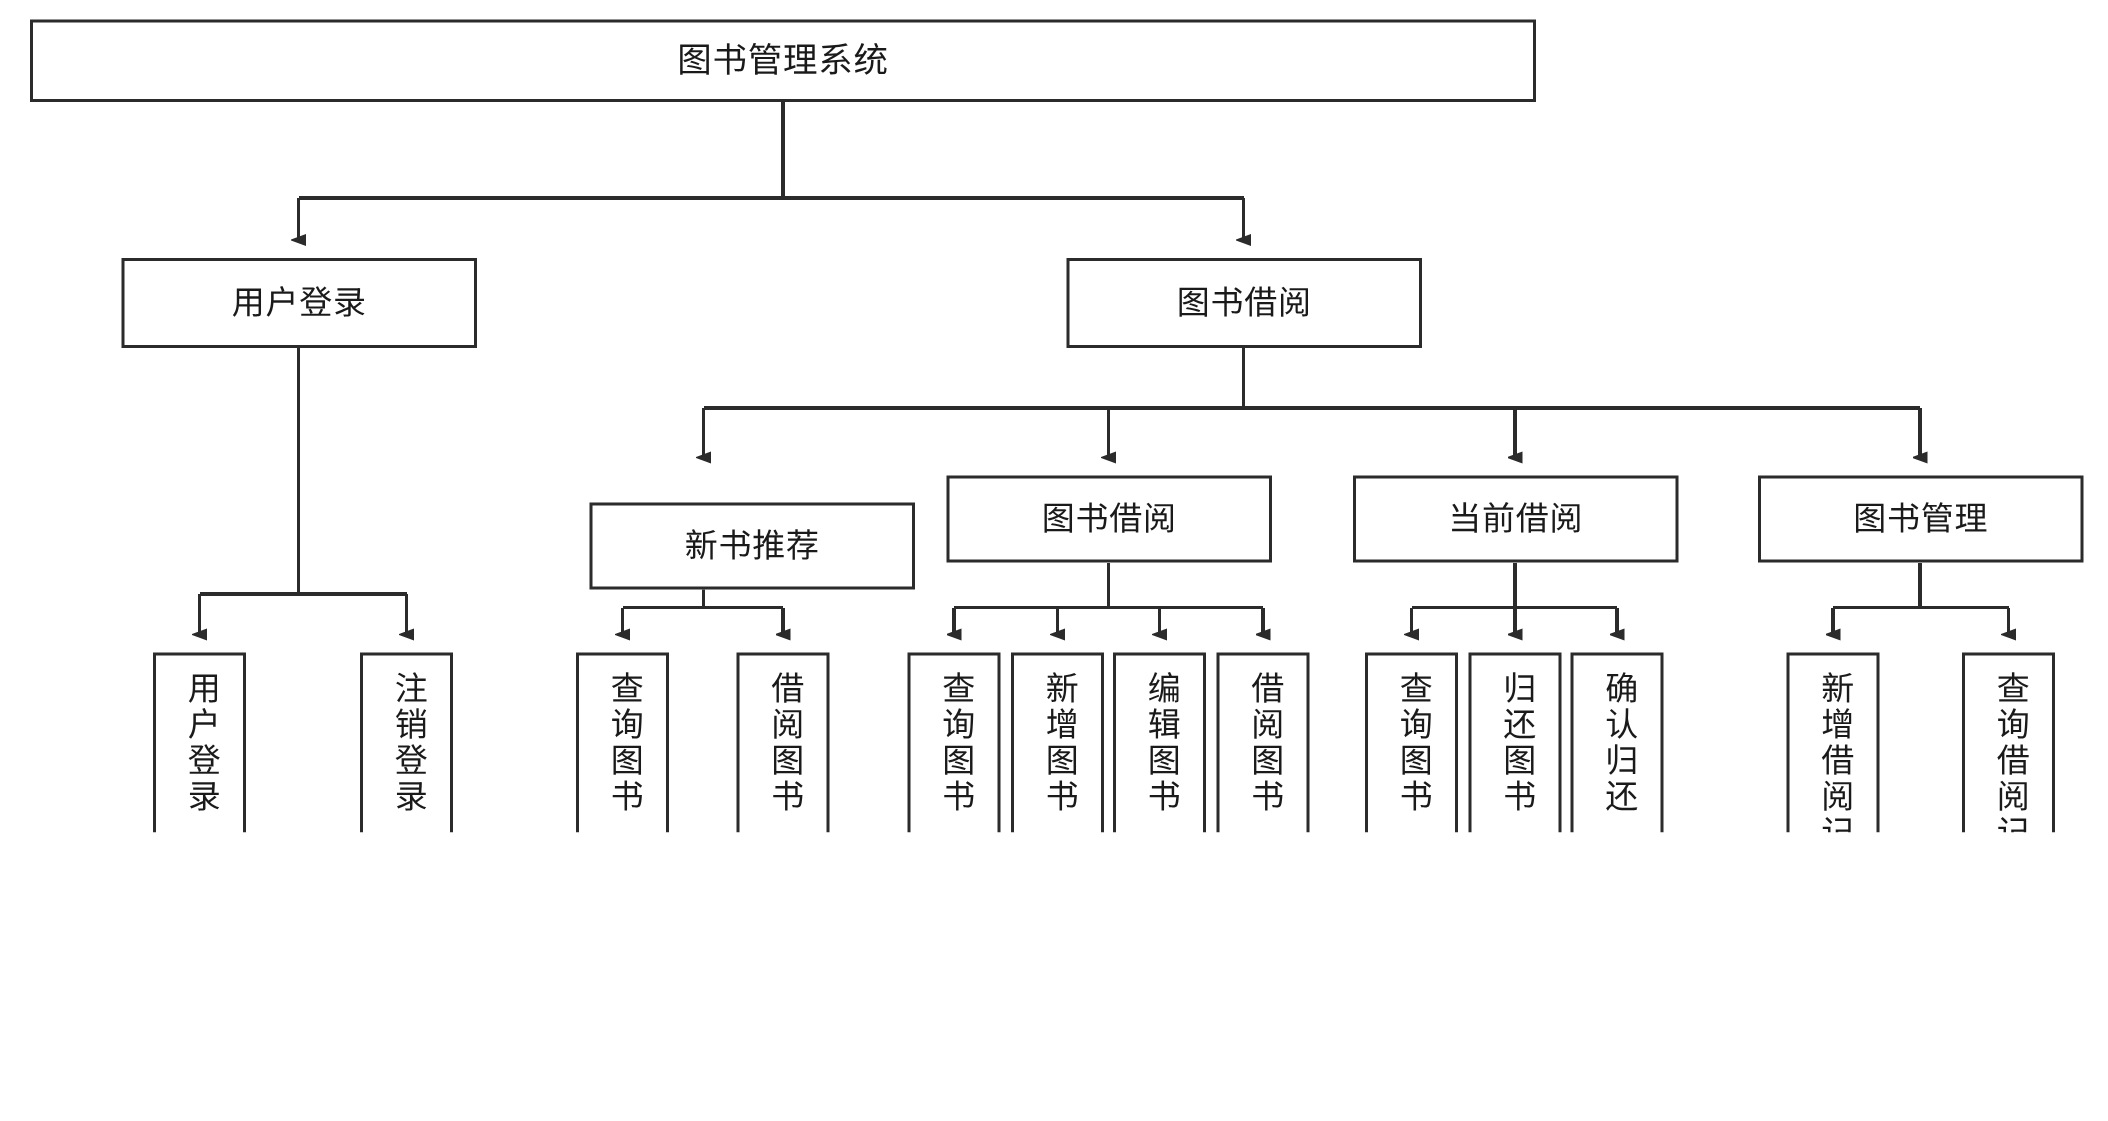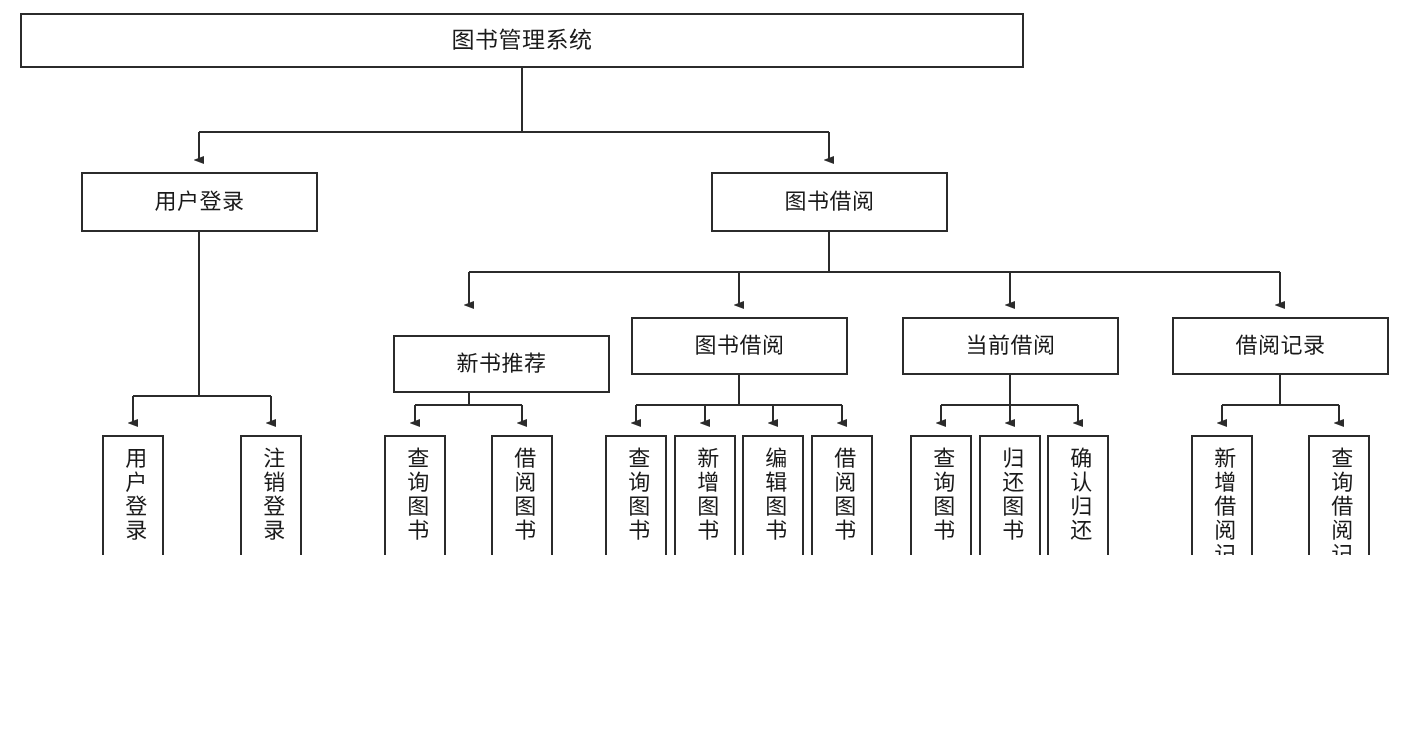--- a/index.html
+++ b/index.html
@@ -149,21 +149,21 @@
 
   <div class="node horiz" style="left:631px; top:317px; width:217px; height:58px;">
     <span class="label">图书借阅</span>
   </div>
 
   <div class="node horiz" style="left:902px; top:317px; width:217px; height:58px;">
     <span class="label">当前借阅</span>
   </div>
 
   <div class="node horiz" style="left:1172px; top:317px; width:217px; height:58px;">
-    <span class="label">借阅记录</span>
+    <span class="label">图书管理</span>
   </div>
 
   <div class="node vert" style="left:102px; top:435px; width:62px; height:300px;">
     <span class="label">用户登录</span>
   </div>
 
   <div class="node vert" style="left:240px; top:435px; width:62px; height:300px;">
     <span class="label">注销登录</span>
   </div>
 

